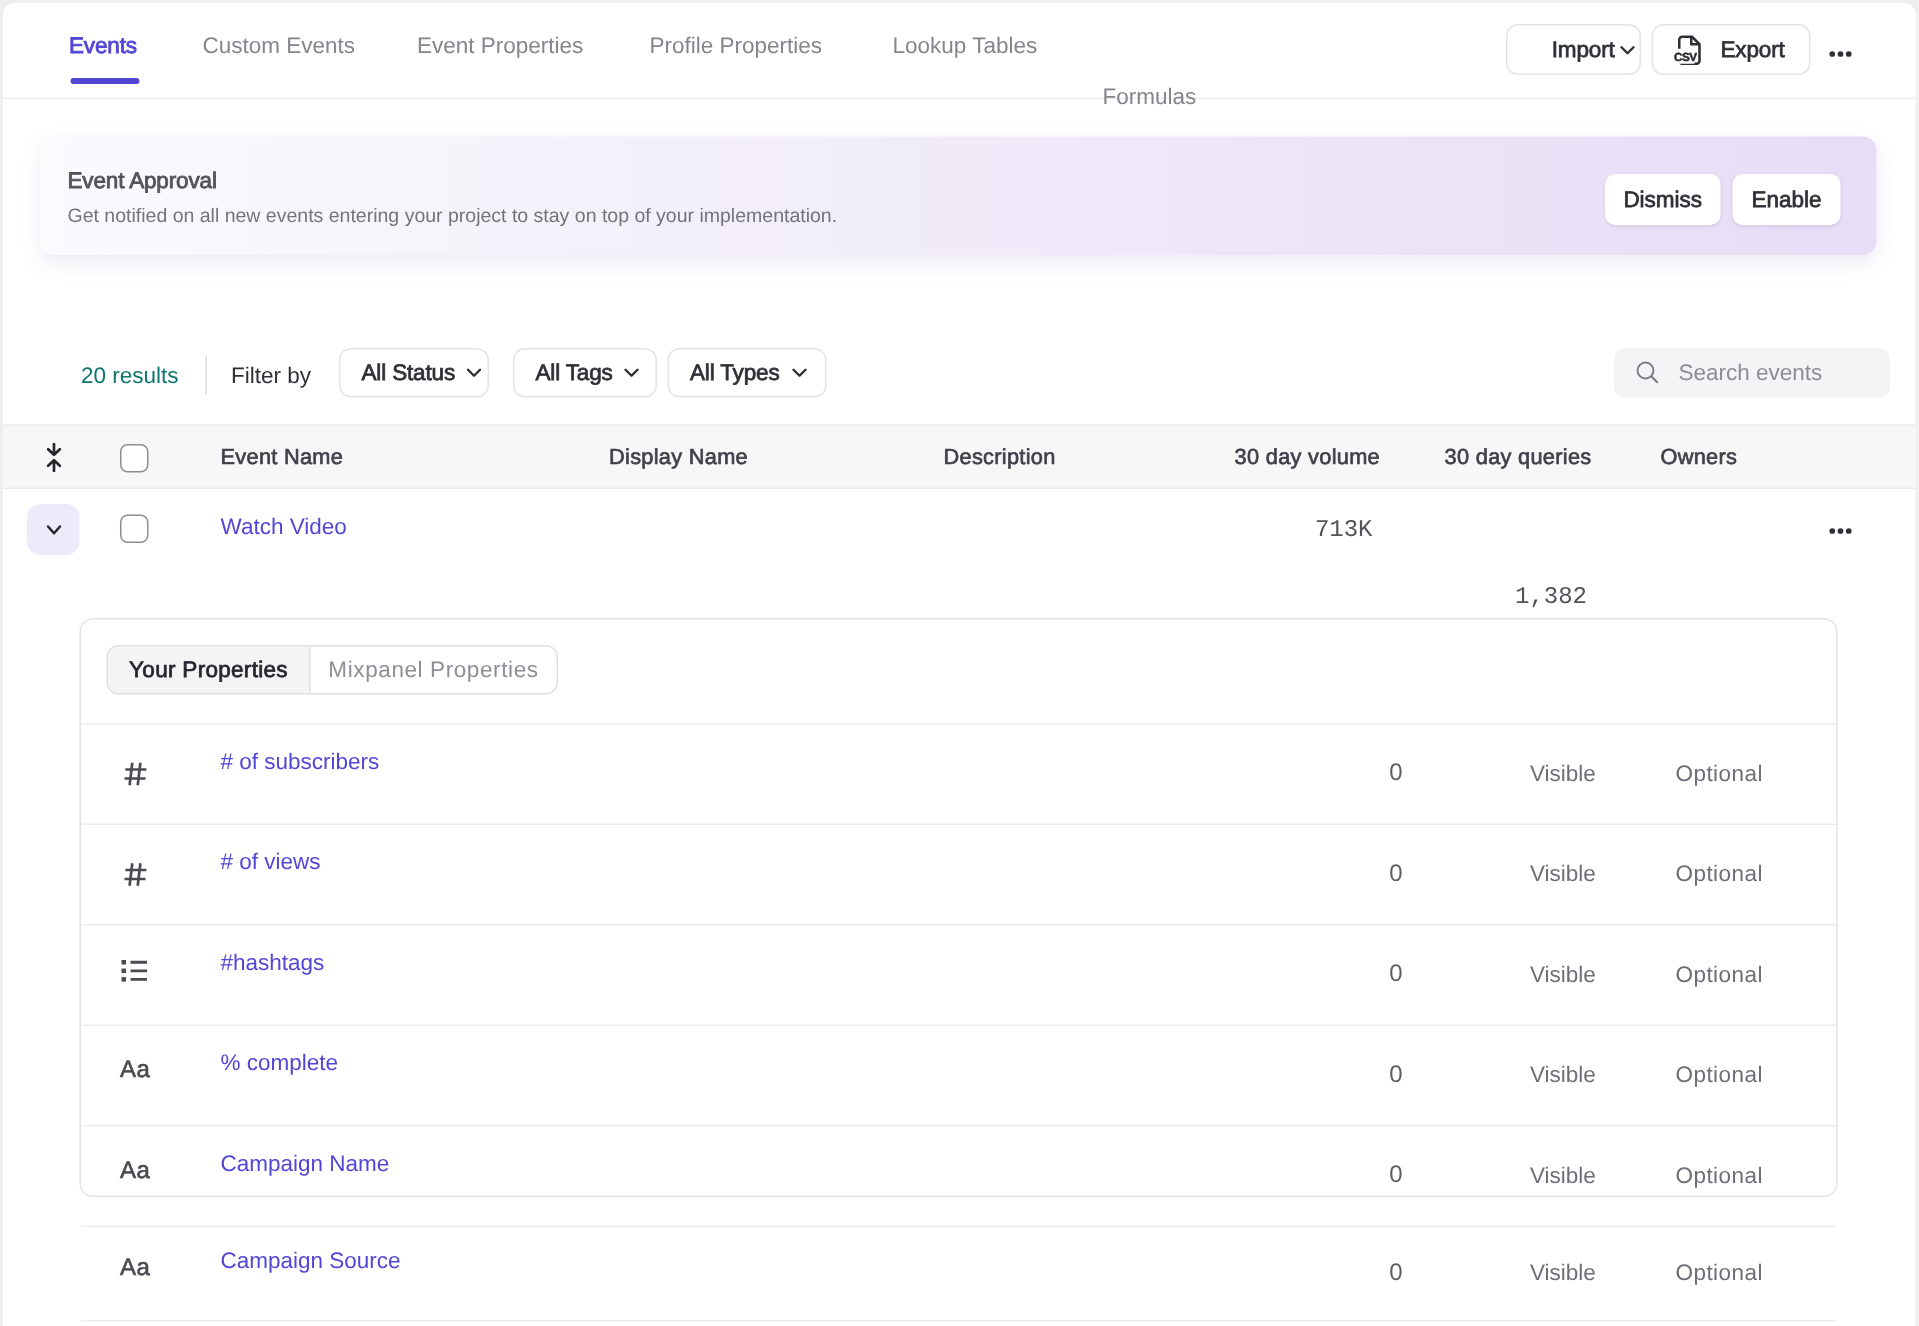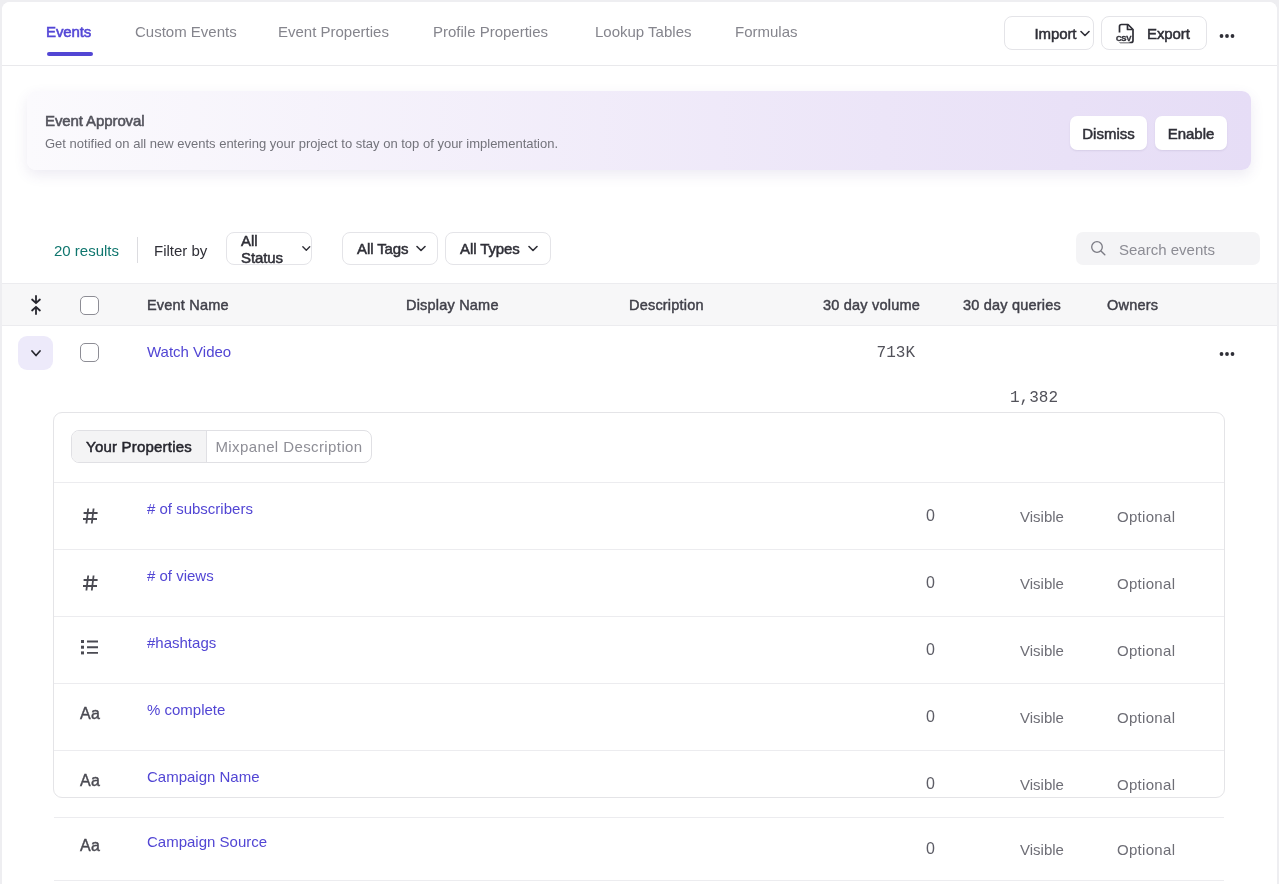--- a/index.html
+++ b/index.html
@@ -66,21 +66,21 @@
 </head>
 <body>
 <div id="card">
 
   <div id="nav">
     <span class="tab active" style="left:44px;">Events</span>
     <span class="tab" style="left:133px;">Custom Events</span>
     <span class="tab" style="left:276px;">Event Properties</span>
     <span class="tab" style="left:431px;">Profile Properties</span>
     <span class="tab" style="left:593px;">Lookup Tables</span>
-    <span class="tab" style="left:733px;">Formulas</span>
+    <span class="tab" style="left:733px;margin-top:34px;">Formulas</span>
     <div id="underline"></div>
     <div class="btn" style="left:1002px; width:90px;padding-left:27px;">Import&nbsp;
       <svg width="10" height="7" viewBox="0 0 10 7">
           <path d="M1 1.5 L5 5.5 L9 1.5" fill="none" stroke="#2f2f37" stroke-width="1.6" stroke-linecap="round" stroke-linejoin="round"></path>
         </svg>
     </div>
     <div class="btn" style="left:1099px; width:106px; justify-content:flex-start; padding-left:14px;">
       <svg width="20" height="21" viewBox="0 0 20 21" style="margin-right:11px;">
         <path d="M5.5 1.5 h6.5 l5 5 v11 a2 2 0 0 1 -2 2 h-9.5 a2 2 0 0 1 -2 -2 v-14 a2 2 0 0 1 2 -2 z" fill="none" stroke="#2e2e36" stroke-width="1.7" stroke-linejoin="round"></path>
         <path d="M11.5 1.8 v4.7 h4.8" fill="none" stroke="#2e2e36" stroke-width="1.7" stroke-linejoin="round"></path>
@@ -97,21 +97,21 @@
   <div id="banner">
     <div class="abs" style="left:18px; top:21px; font-size:15px; color:#53535c; -webkit-text-stroke:0.55px #53535c; letter-spacing:-0.1px;">Event Approval</div>
     <div class="abs" style="left:18px; top:45px; font-size:13px; color:#73737b;">Get notified on all new events entering your project to stay on top of your implementation.</div>
     <div class="bbtn" style="left:1043px; width:77px;text-align:right;">Dismiss</div>
     <div class="bbtn" style="left:1128px; width:72px;">Enable</div>
   </div>
 
   <div class="abs" style="left:52px; top:240px; font-size:15px; color:#0f766e;">20 results</div>
   <div class="abs" style="left:135px; top:235px; width:1px; height:26px; background:#dcdce0;"></div>
   <div class="abs" style="left:152px; top:240px; font-size:15px; color:#2f2f37;">Filter by</div>
-  <div class="pill" style="left:224px; width:86px; padding-left:14px;">All Status
+  <div class="pill" style="left:224px; width:100px; padding-left:14px;">All Status
     <svg width="10" height="7" viewBox="0 0 10 7" style="margin-left:8px;">
         <path d="M1 1.5 L5 5.5 L9 1.5" fill="none" stroke="#2f2f37" stroke-width="1.6" stroke-linecap="round" stroke-linejoin="round"></path>
       </svg>
   </div>
   <div class="pill" style="left:340px; width:96px; padding-left:14px;">All Tags
     <svg width="10" height="7" viewBox="0 0 10 7" style="margin-left:8px;">
         <path d="M1 1.5 L5 5.5 L9 1.5" fill="none" stroke="#2f2f37" stroke-width="1.6" stroke-linecap="round" stroke-linejoin="round"></path>
       </svg>
   </div>
   <div class="pill" style="left:443px; width:106px; padding-left:14px;">All Types
@@ -152,21 +152,21 @@
   <span class="abs" style="right:219px; top:342px; font-family:'Liberation Mono',monospace; font-size:16px; color:#52525a;margin-top:45px;">1,382</span>
   <svg class="abs" style="left:1217px; top:348px;" width="16" height="8" viewBox="0 0 16 8">
     <circle cx="2.5" cy="4" r="1.9" fill="#2f2f37"></circle>
       <circle cx="8" cy="4" r="1.9" fill="#2f2f37"></circle>
       <circle cx="13.5" cy="4" r="1.9" fill="#2f2f37"></circle>
   </svg>
 
   <div id="panel">
     <div id="seg">
       <div class="seg1">Your Properties</div>
-      <div class="seg2">Mixpanel Description</div>
+      <div class="seg2">Mixpanel Properties</div>
     </div>
     <div class="prow" style="top:69px; height:67px;">
       <svg class="picon" style="height:16px; left:27px;" width="20" height="16" viewBox="0 0 20 16">
         <path d="M7.2 0.5 L5.4 15.5 M12.6 0.5 L10.8 15.5 M2.6 5 H16.6 M2 11 H16" fill="none" stroke="#4a4a52" stroke-width="1.8"></path>
       </svg>
       <span class="pname"># of subscribers</span>
       <span class="pzero">0</span>
         <span class="pvis">Visible</span>
         <span class="popt">Optional</span>
     </div>

